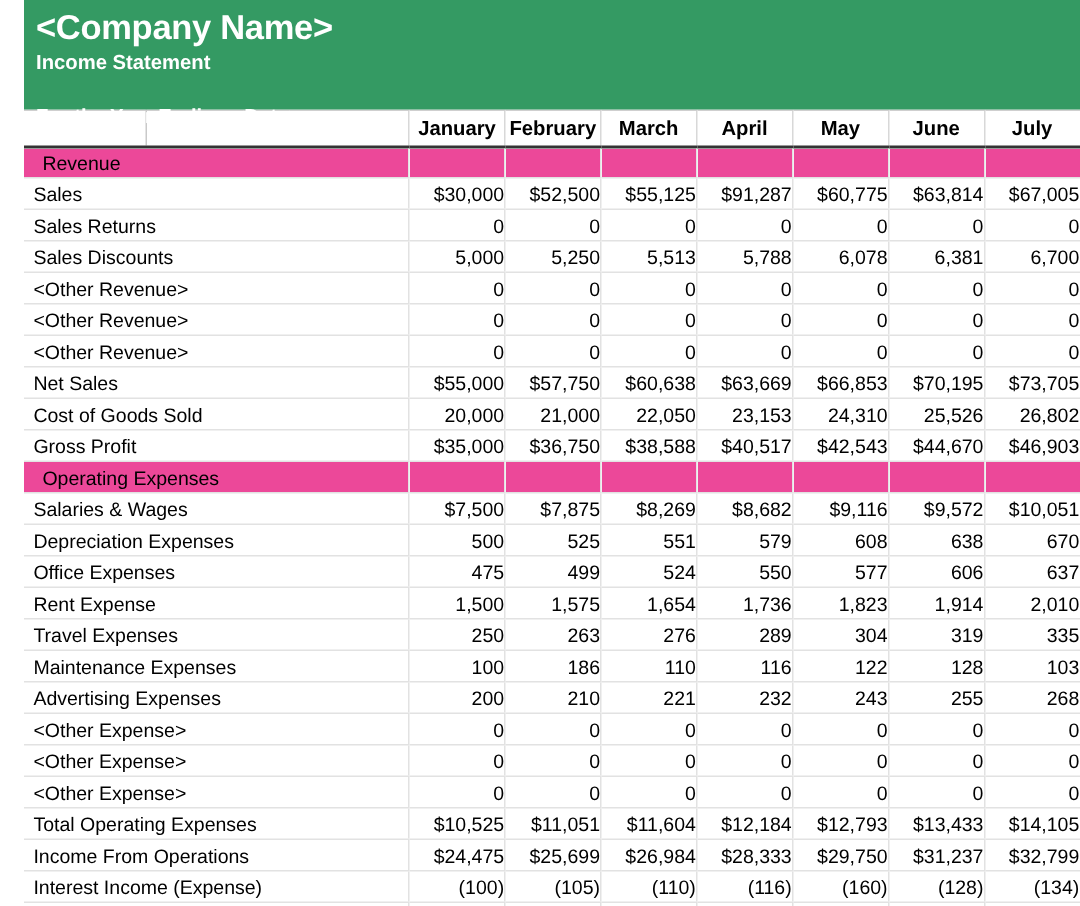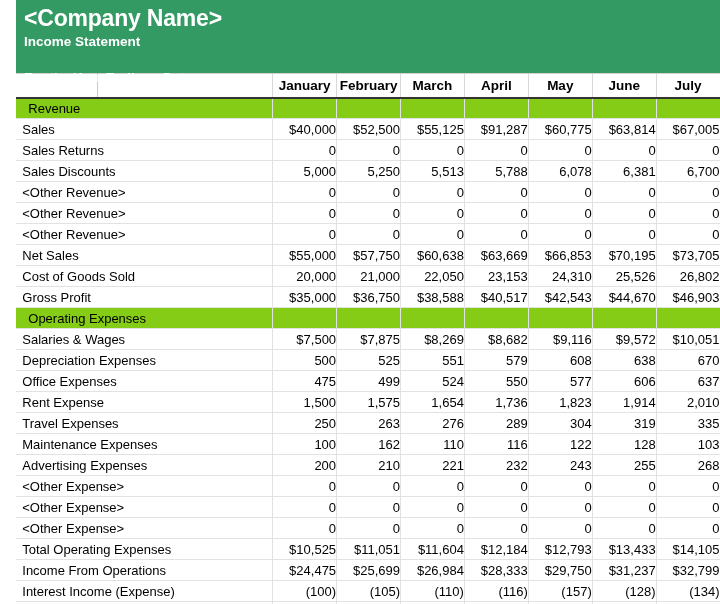--- a/index.html
+++ b/index.html
@@ -85,21 +85,21 @@
     text-align: center;
     border-bottom: 2px solid #333333;
     border-top: 1px solid #cfcfcf;
     margin-left: 12px;
   }
   tr.months td.hgutter { border-right: 0; }
   tr.months td.hlabelA { border-right: 1px solid #c9c9c9; }
   tr.months td.month { border-left: 1px solid #d8d8d8; }
 
   
-  tr.section td { background: #84cc16; font-size: 13px; }
+  tr.section td { background: #ec4899; font-size: 13px; }
   tr.section td.lbl { padding-left: 6px; }
   tr.section td.month { border-left: 1px solid #e2e2e2; }
 
   
   td.lbl {
     padding-left: 6px;
     text-align: left;
   }
   td.gutter { }
   td.num {
@@ -159,21 +159,21 @@
           <td class="month"></td>
           <td class="month"></td>
           <td class="month"></td>
           <td class="month"></td>
           <td class="month"></td>
           <td class="month"></td>
         </tr>
         <tr class="">
           <td class="gutter"></td>
           <td class="lbl" colspan="2">Sales</td>
-          <td class="num">$40,000</td>
+          <td class="num">$30,000</td>
           <td class="num">$52,500</td>
           <td class="num">$55,125</td>
           <td class="num">$91,287</td>
           <td class="num">$60,775</td>
           <td class="num">$63,814</td>
           <td class="num">$67,005</td>
           <td class="num">$70,355</td>
         </tr>
         <tr class="">
           <td class="gutter"></td>
@@ -340,21 +340,21 @@
           <td class="num">289</td>
           <td class="num">304</td>
           <td class="num">319</td>
           <td class="num">335</td>
           <td class="num">352</td>
         </tr>
         <tr class="">
           <td class="gutter"></td>
           <td class="lbl" colspan="2">Maintenance Expenses</td>
           <td class="num">100</td>
-          <td class="num">162</td>
+          <td class="num">186</td>
           <td class="num">110</td>
           <td class="num">116</td>
           <td class="num">122</td>
           <td class="num">128</td>
           <td class="num">103</td>
           <td class="num">141</td>
         </tr>
         <tr class="">
           <td class="gutter"></td>
           <td class="lbl" colspan="2">Advertising Expenses</td>
@@ -427,21 +427,21 @@
           <td class="num">$32,799</td>
           <td class="num">$34,439</td>
         </tr>
         <tr class="">
           <td class="gutter"></td>
           <td class="lbl" colspan="2">Interest Income (Expense)</td>
           <td class="num">(100)</td>
           <td class="num">(105)</td>
           <td class="num">(110)</td>
           <td class="num">(116)</td>
-          <td class="num">(157)</td>
+          <td class="num">(160)</td>
           <td class="num">(128)</td>
           <td class="num">(134)</td>
           <td class="num">(141)</td>
         </tr>
         <tr class="rule-top">
           <td class="gutter"></td>
           <td class="lbl" colspan="2">Income Before Income Taxes</td>
           <td class="num">$24,375</td>
           <td class="num">$25,594</td>
           <td class="num">$26,873</td>

